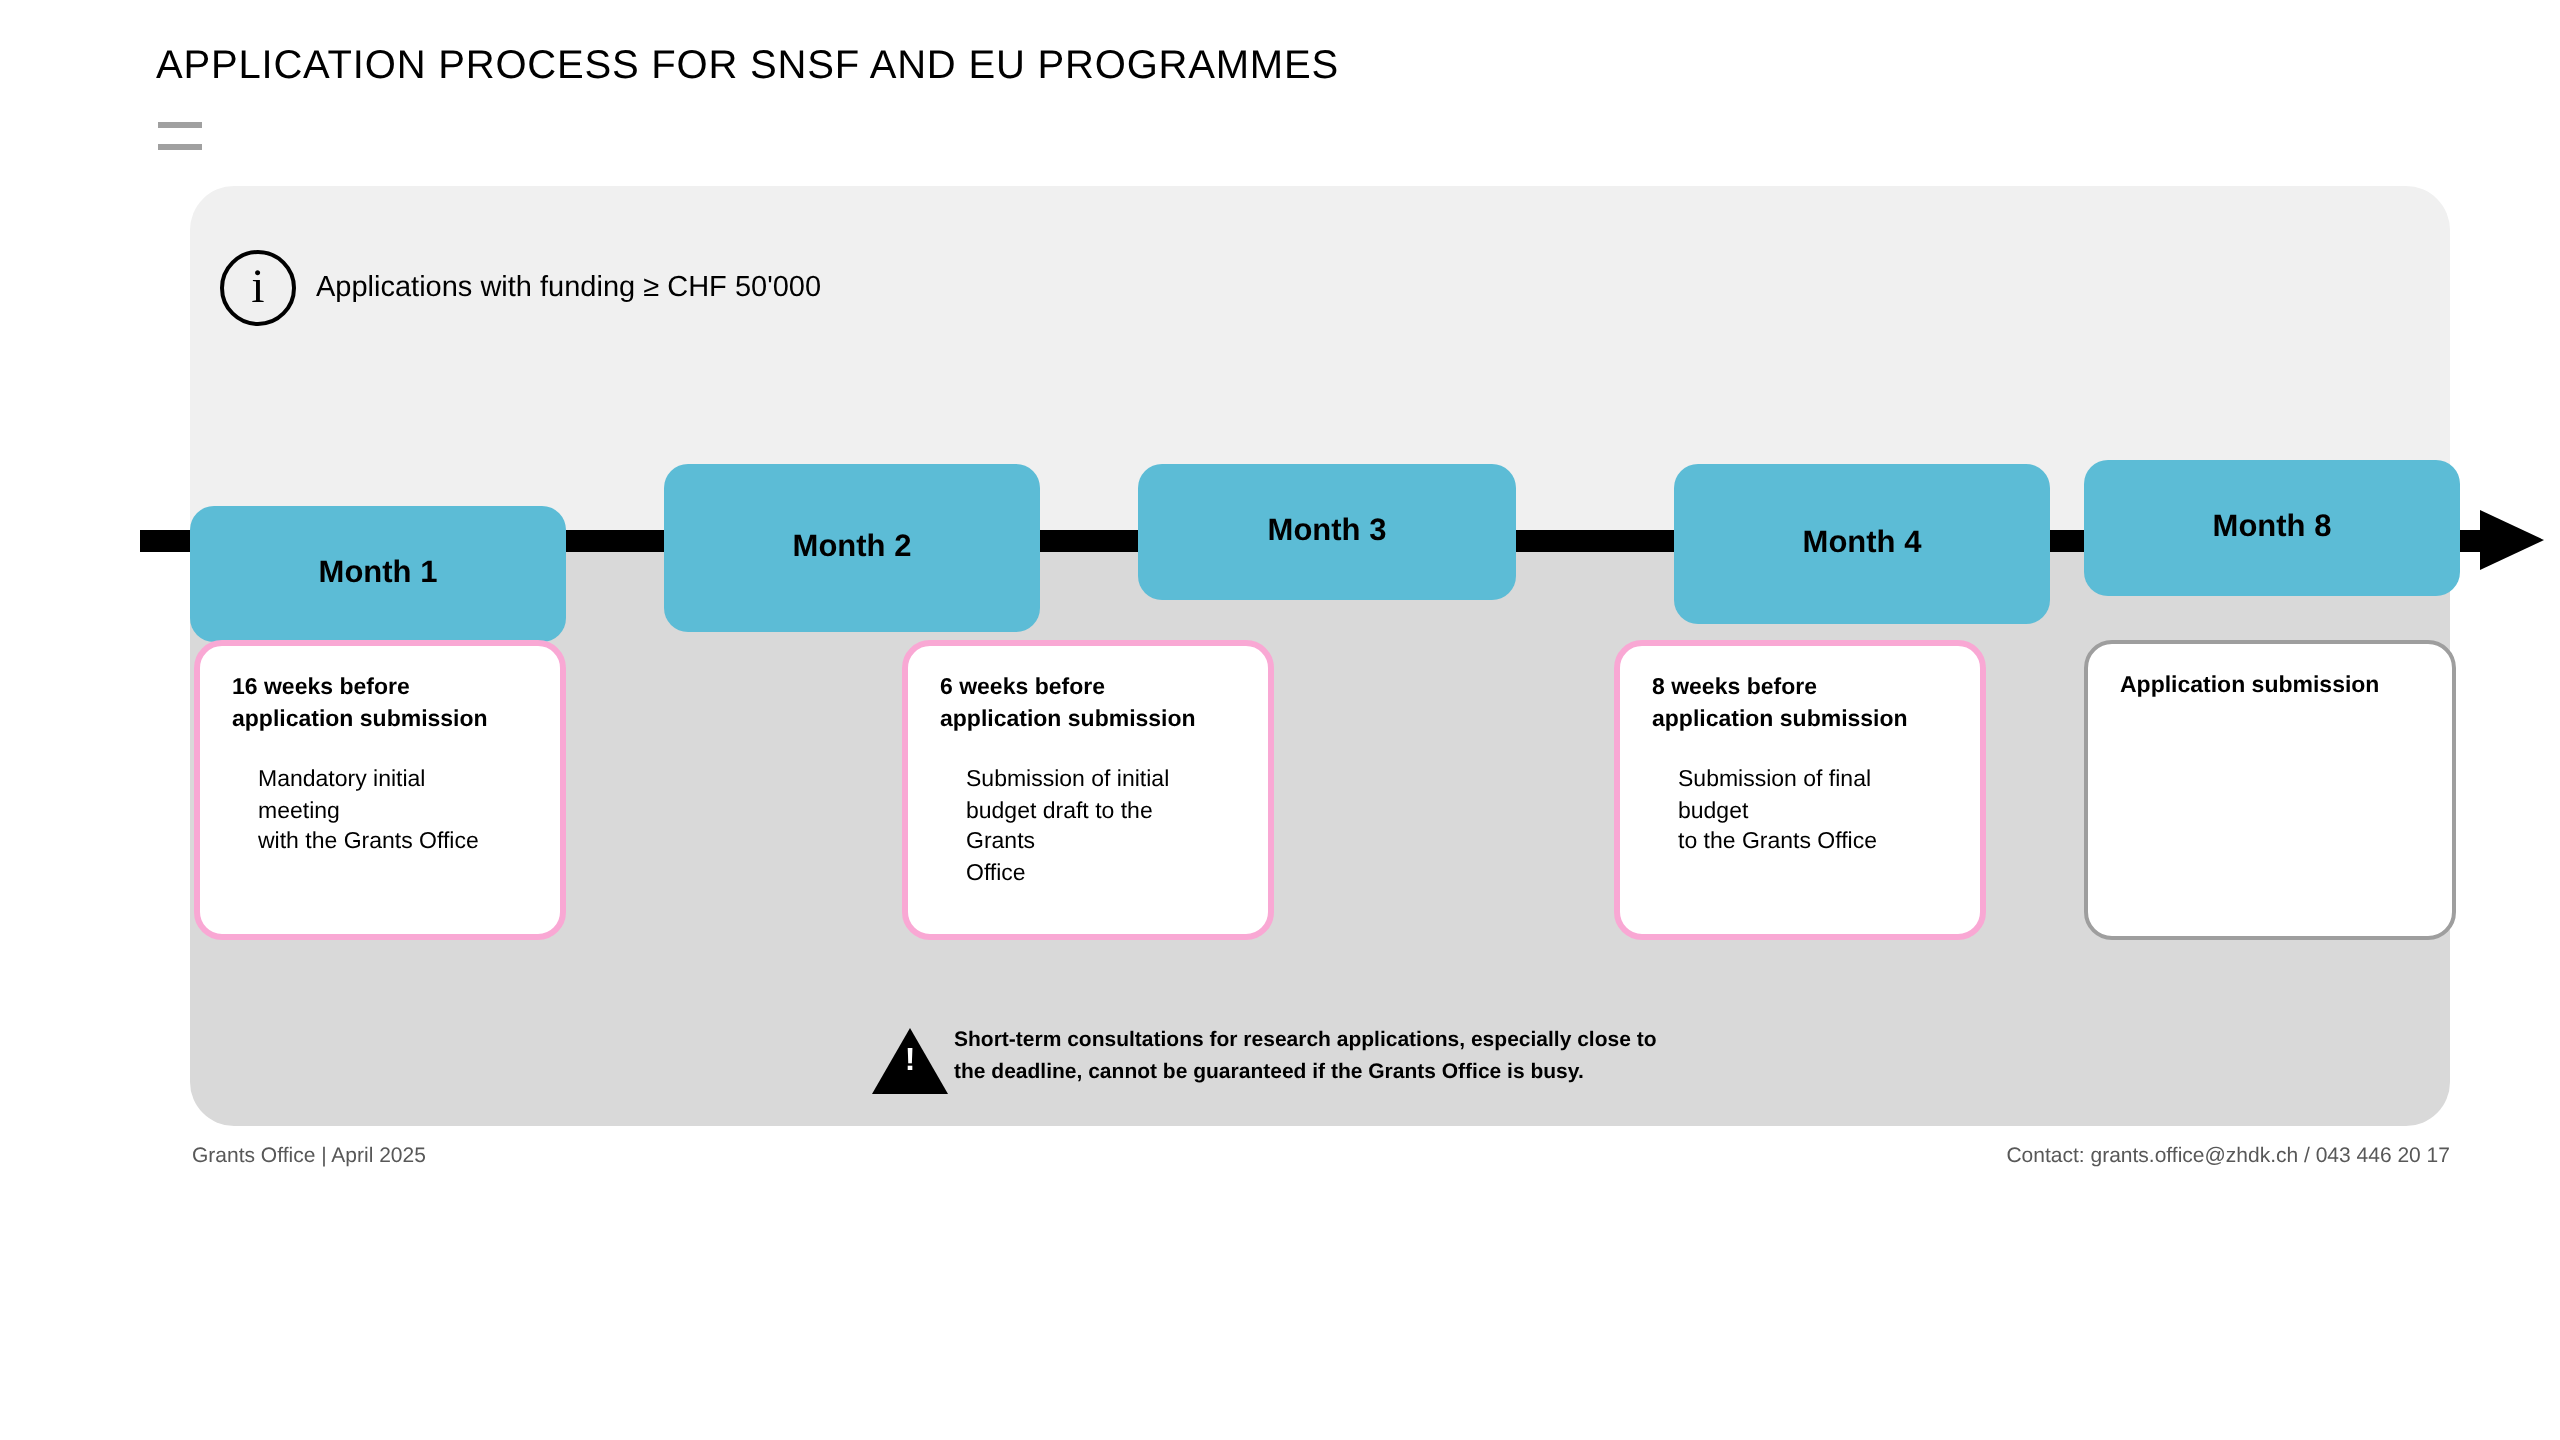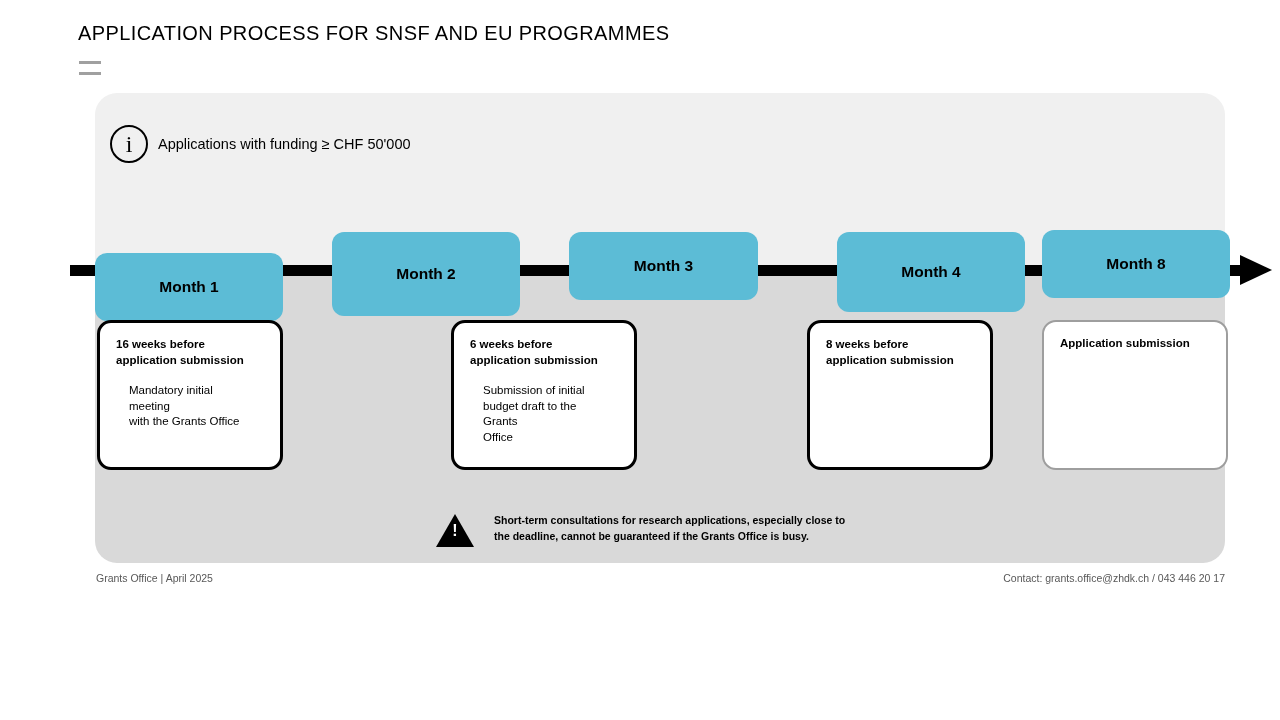--- a/index.html
+++ b/index.html
@@ -119,21 +119,21 @@
     z-index: 3;
   }
 
   
   .detail-card {
     position: absolute;
     top: 320px;
     width: 186px;
     height: 150px;
     background: #ffffff;
-    border: 3px solid #000000;
+    border: 3px solid #f9a8d4;
     border-radius: 14px;
     box-sizing: border-box;
     padding: 14px 14px 0 16px;
     z-index: 3;
   }
   .detail-card.thin {
     border-width: 2px;
     border-color: #9e9e9e;
   }
   .card-head {
@@ -152,21 +152,21 @@
     white-space: pre-line;
   }
 
   
   #warning-note {
     position: absolute;
     left: 436px;
     top: 509px;
     display: flex;
     align-items: flex-start;
-    gap: 20px;
+    gap: 3px;
     z-index: 3;
   }
   #warning-icon {
     position: relative;
     width: 0;
     height: 0;
     margin-top: 5px;
     border-left: 19px solid transparent;
     border-right: 19px solid transparent;
     border-bottom: 33px solid #000000;
@@ -244,20 +244,22 @@
     <div class="detail-card" style="left: 451px;">
       <div class="card-head">6 weeks before
 application submission</div>
       <div class="card-body">Submission of initial
 budget draft to the Grants
 Office</div>
     </div>
     <div class="detail-card" style="left: 807px;">
       <div class="card-head">8 weeks before
 application submission</div>
+      <div class="card-body">Submission of final budget
+to the Grants Office</div>
     </div>
     <div class="detail-card thin" style="left: 1042px;">
       <div class="card-head">Application submission</div>
       <div class="card-body"></div>
     </div>
   </div>
 
 <div id="warning-note">
   <div id="warning-icon"></div>
   <div id="warning-text">Short-term consultations for research applications, especially close to

